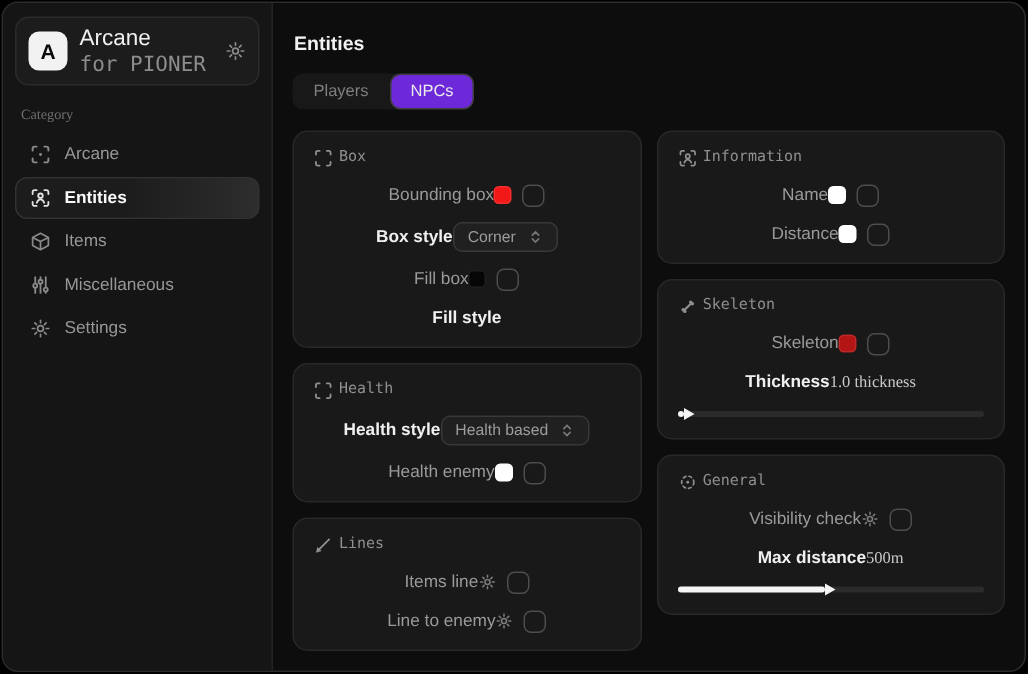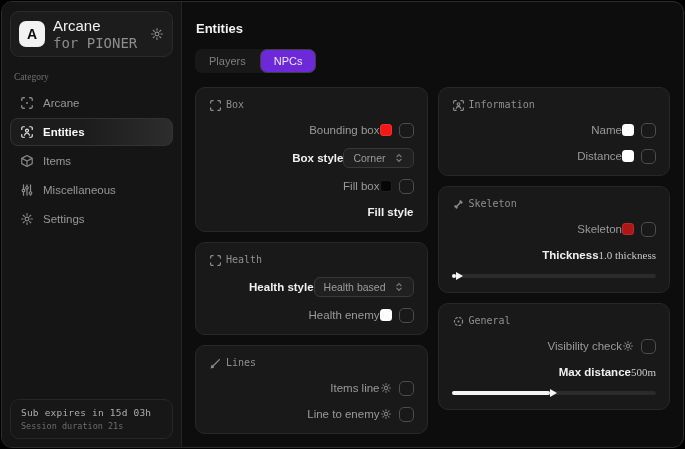--- a/index.html
+++ b/index.html
@@ -40,21 +40,21 @@
     border-radius:7px;align-items:stretch;}
   .tab{padding:5px 13px;font-size:11px;color:#7f7f7f;border-radius:7px;
     border:1px solid transparent;cursor:pointer;}
   .tab.active{background:#6d28d9;border-color:#3e3e3e;color:#eaeaea;}
   .grid{margin-top:14px;display:grid;grid-template-columns:1fr 1fr;gap:10px;align-items:start;}
   .col{display:flex;flex-direction:column;gap:10px;}
   .card{background:#191919;border:1px solid #282828;border-radius:10px;padding:11px 13px;}
   .card-head{display:flex;gap:4px;color:#8f8f8f;
     font-family:"DejaVu Sans Mono",monospace;font-size:10px;margin-bottom:4px;}
   .card-head .cicon{display:flex;color:#8f8f8f;}
-  .row{display:flex;align-items:center;justify-content:flex-end;margin-top:10px;min-height:16px;}
+  .row{display:flex;align-items:center;justify-content:center;margin-top:10px;min-height:16px;}
   .lbl{font-size:11.5px;color:#9a9a9a;}
   .lbl.strong{color:#f0f0f0;font-weight:600;}
   .ctrls{display:flex;align-items:center;gap:7px;}
   .swatch{width:12px;height:12px;border-radius:3.5px;cursor:pointer;
     box-shadow:inset 0 0 0 1px rgba(255,255,255,.10);}
   .checkbox{width:15px;height:15px;border-radius:5px;border:1.5px solid #4d4d4d;cursor:pointer;}
   .dropdown{display:flex;align-items:center;gap:8px;background:#202020;border:1px solid #383838;
     border-radius:6px;padding:3px 9px;font-size:10.5px;color:#9c9c9c;cursor:pointer;}
   .dropdown .dicon{display:flex;color:#777;}
   .value{font-size:11px;color:#c9c9c9;font-family:Liberation Serif, serif;}
@@ -131,24 +131,20 @@
         <span class="nicon">
           <svg width="14" height="14" viewBox="0 0 16 16" fill="none" stroke="currentColor" stroke-width="1.3" stroke-linecap="round">
             <circle cx="8" cy="8" r="2.2"></circle>
             <path d="M8 1.8v1.8M8 12.4v1.8M1.8 8h1.8M12.4 8h1.8M3.7 3.7l1.3 1.3M11 11l1.3 1.3M12.3 3.7 11 5M5 11l-1.3 1.3"></path>
           </svg>
         </span>
         <span>Settings</span>
       </div>
     </div>
 
-    <div class="footer-card">
-      <div class="footer-line1">Sub expires in 15d 03h</div>
-      <div class="footer-line2">Session duration 21s</div>
-    </div>
   </div>
 
   <div class="main">
     <div class="page-title">Entities</div>
 
     <div class="tabs">
       <div class="tab">Players</div>
       <div class="tab active">NPCs</div>
     </div>
 

